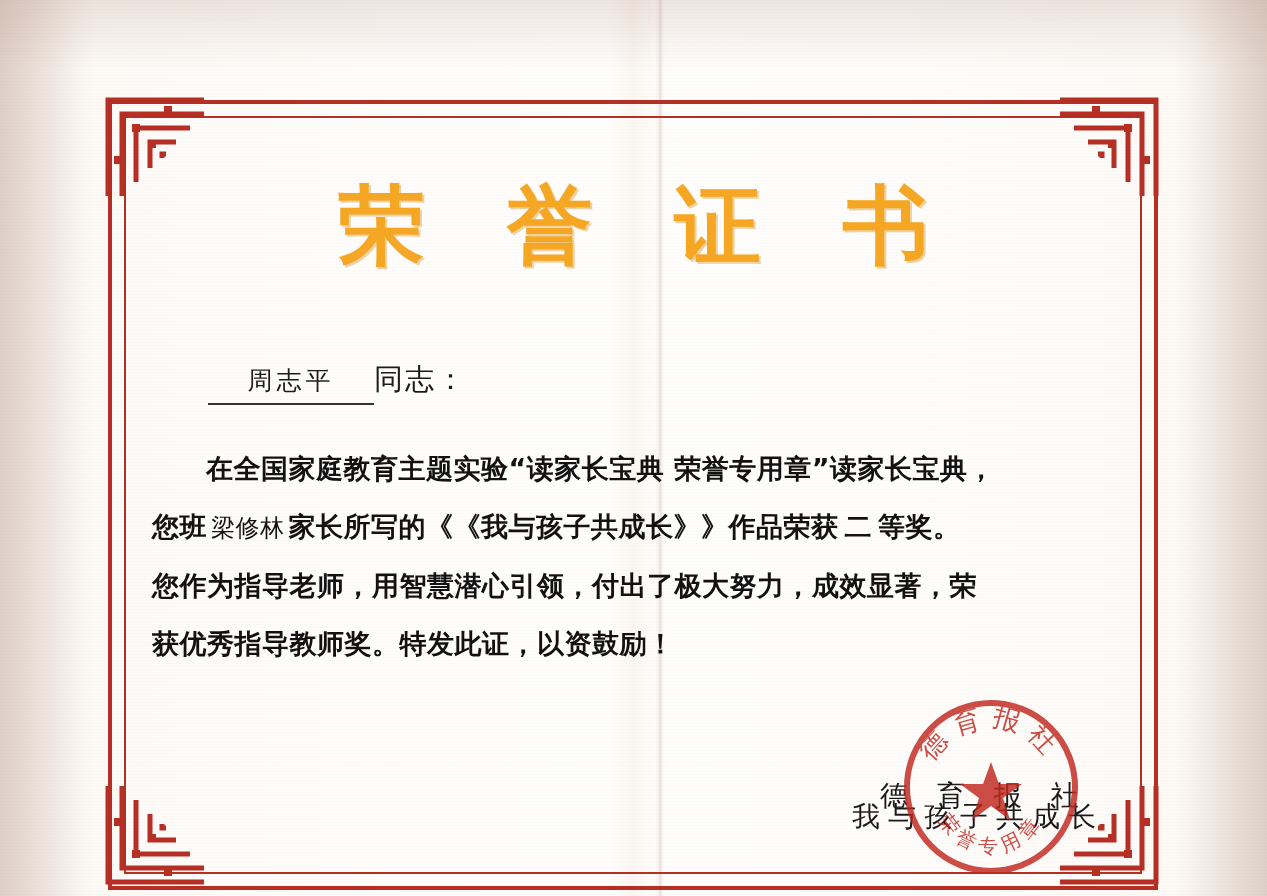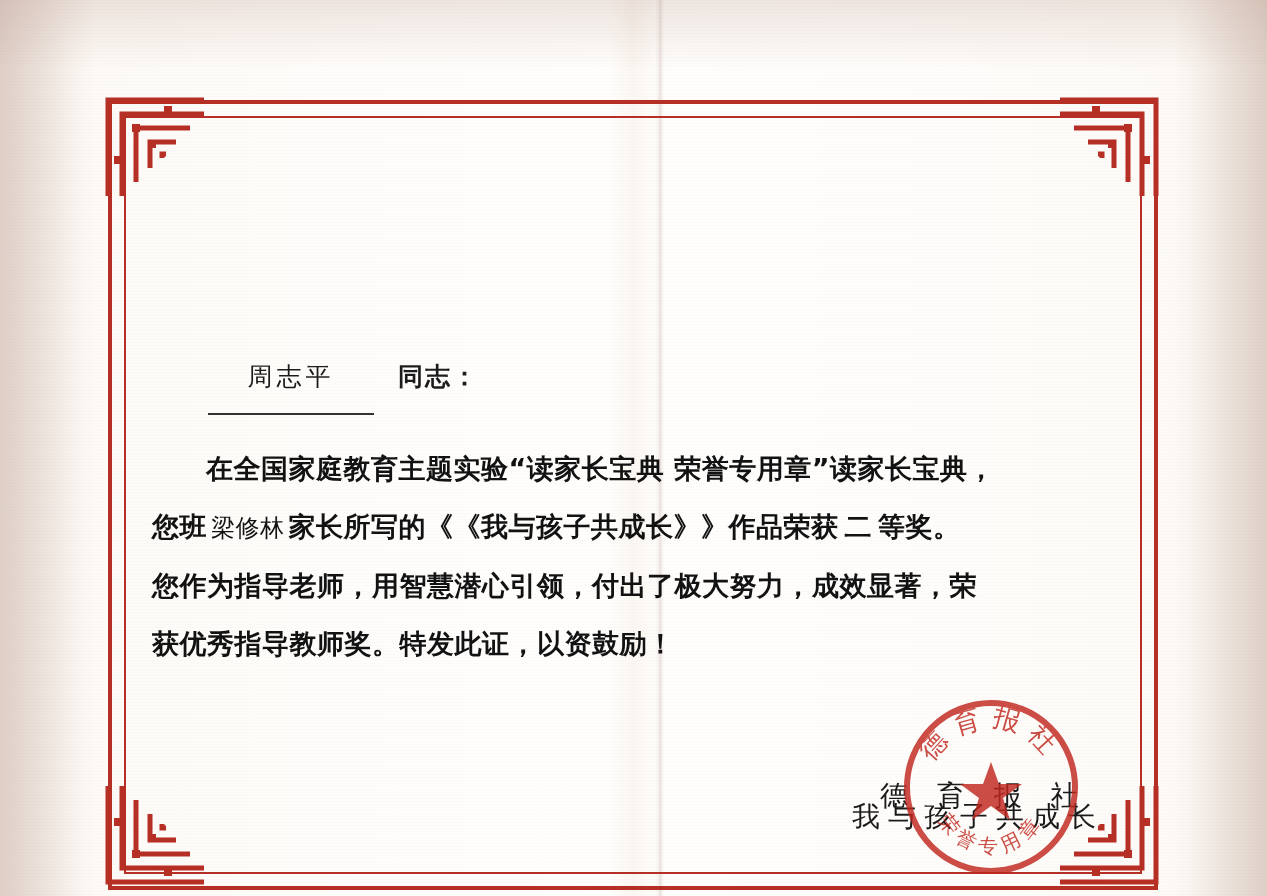--- a/index.html
+++ b/index.html
@@ -130,27 +130,26 @@
     align-items: baseline;
     color: #1b1b1b;
   }
   .recipient-name {
     display: inline-block;
     min-width: 150px;
     text-align: center;
     font-size: 25px;
     letter-spacing: 4px;
     border-bottom: 2px solid #333;
-    padding: 0 8px 20px 8px;
+    padding: 0 8px 6px 8px;
     font-family: "DejaVu Serif", serif;
   }
   .comrade {
-    margin-left: 24px;
-    font-size: 25px;
-    font-weight: bold;
+    font-size: 29px;
+    font-weight: normal;
     letter-spacing: 2px;
     font-family: "DejaVu Sans", "Liberation Sans", sans-serif;
   }
 
   .body-text {
     position: absolute;
     left: 152px;
     top: 440px;
     width: 966px;
     color: #121212;
@@ -284,20 +283,21 @@
       </g>
       <g fill="#b52f24">
         <rect x="28" y="28" width="8" height="8"></rect>
         <rect x="44" y="44" width="8" height="8"></rect>
         <rect x="60" y="10" width="8" height="8"></rect>
         <rect x="10" y="60" width="8" height="8"></rect>
       </g>
     </svg>
   </div>
 
+  <div class="title">荣 誉 证 书</div>
 
   <div class="recipient-line">
     <span class="recipient-name">周志平</span>
     <span class="comrade">同志：</span>
   </div>
 
   <div class="body-text">
     <p class="p1"><span>在全国家庭教育主题实验</span><span>“读家长宝典 荣誉专用章”</span><span>读家长宝典，</span></p>
     <p><span>您班</span><span class="inline-fill">梁修林</span><span>家长所写的《《我与孩子共成长》》作品荣获</span><span class="inline-award">二</span><span>等奖。</span></p>
     <p>您作为指导老师，用智慧潜心引领，付出了极大努力，成效显著，荣</p>

